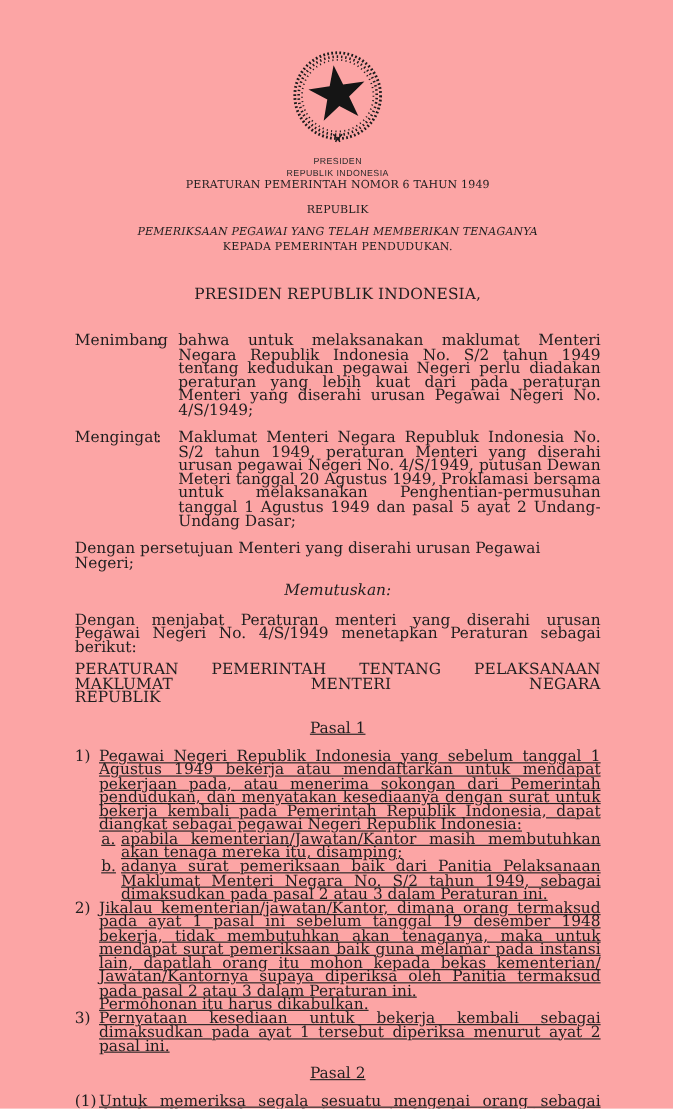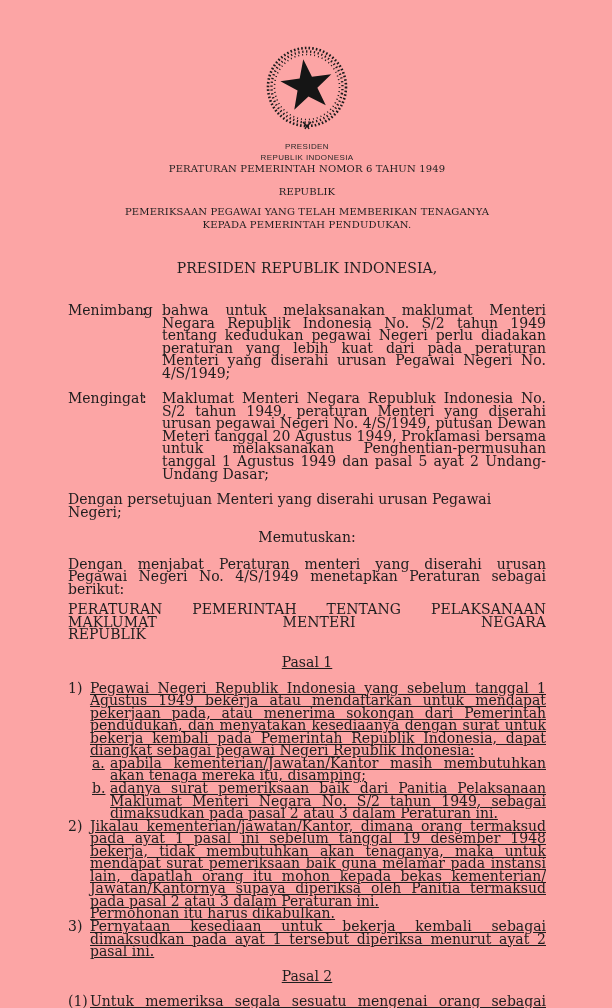--- a/index.html
+++ b/index.html
@@ -34,21 +34,21 @@
     color: #2a2a2a;
   }
   
   .doc-title {
     text-align: center;
     font-size: 10px;
     line-height: 12.5px;
     letter-spacing: 0.15px;
   }
   .doc-title .t2 { margin-top: 10px; }
-  .doc-title .t3 { margin-top: 8px; }
+  .doc-title .t3 { margin-top: 8px; font-style: italic; }
   .salutation {
     text-align: center;
     font-size: 14px;
     margin-top: 29px;
     letter-spacing: 0.1px;
   }
   
   .body-txt {
     font-size: 14px;
     line-height: 12.55px;
@@ -59,20 +59,21 @@
     display: flex;
     margin-bottom: 13px;
   }
   .preamble-row .lab   { width: 74px; flex: none; }
   .preamble-row .sep   { width: 20px; flex: none; }
   .preamble-row .ptext { flex: 1; text-align: justify; }
   .agreement { margin-top: 1px; }
   .centerline {
     text-align: center;
     margin-top: 13px;
+    font-style: italic;
   }
   .intro { margin-top: 14px; }
   .decision-title { margin-top: 8px; letter-spacing: 0.1px; }
   .jline-full {
     text-align: justify;
     text-align-last: justify;
   }
   .pasal-heading {
     text-align: center;
     margin-top: 15px;

